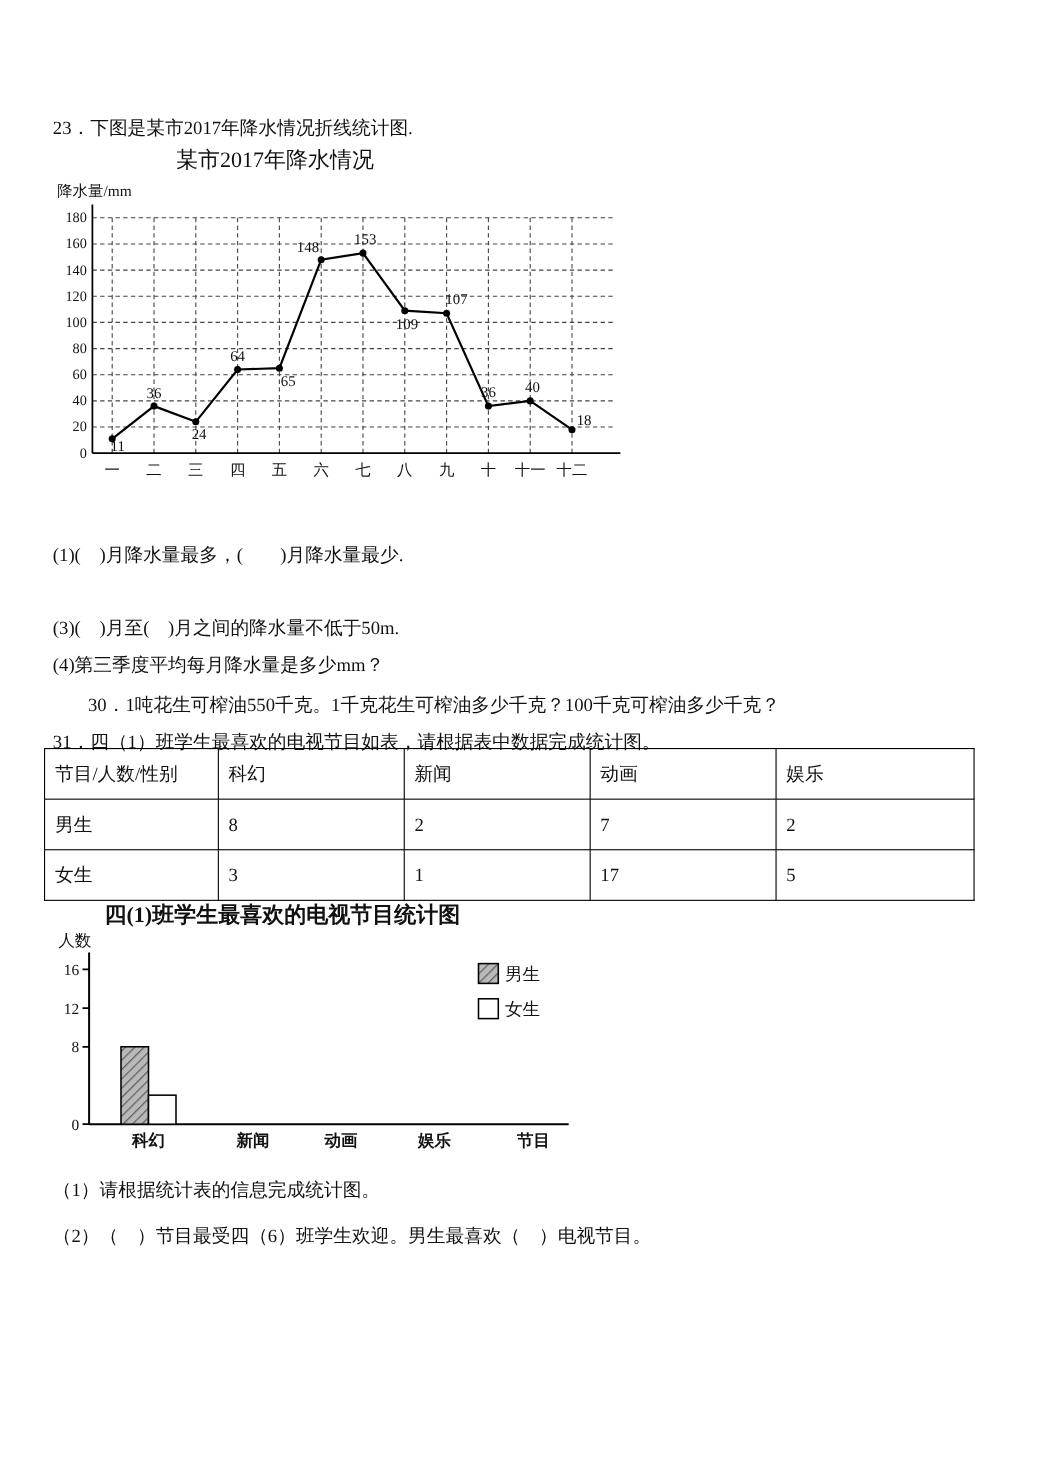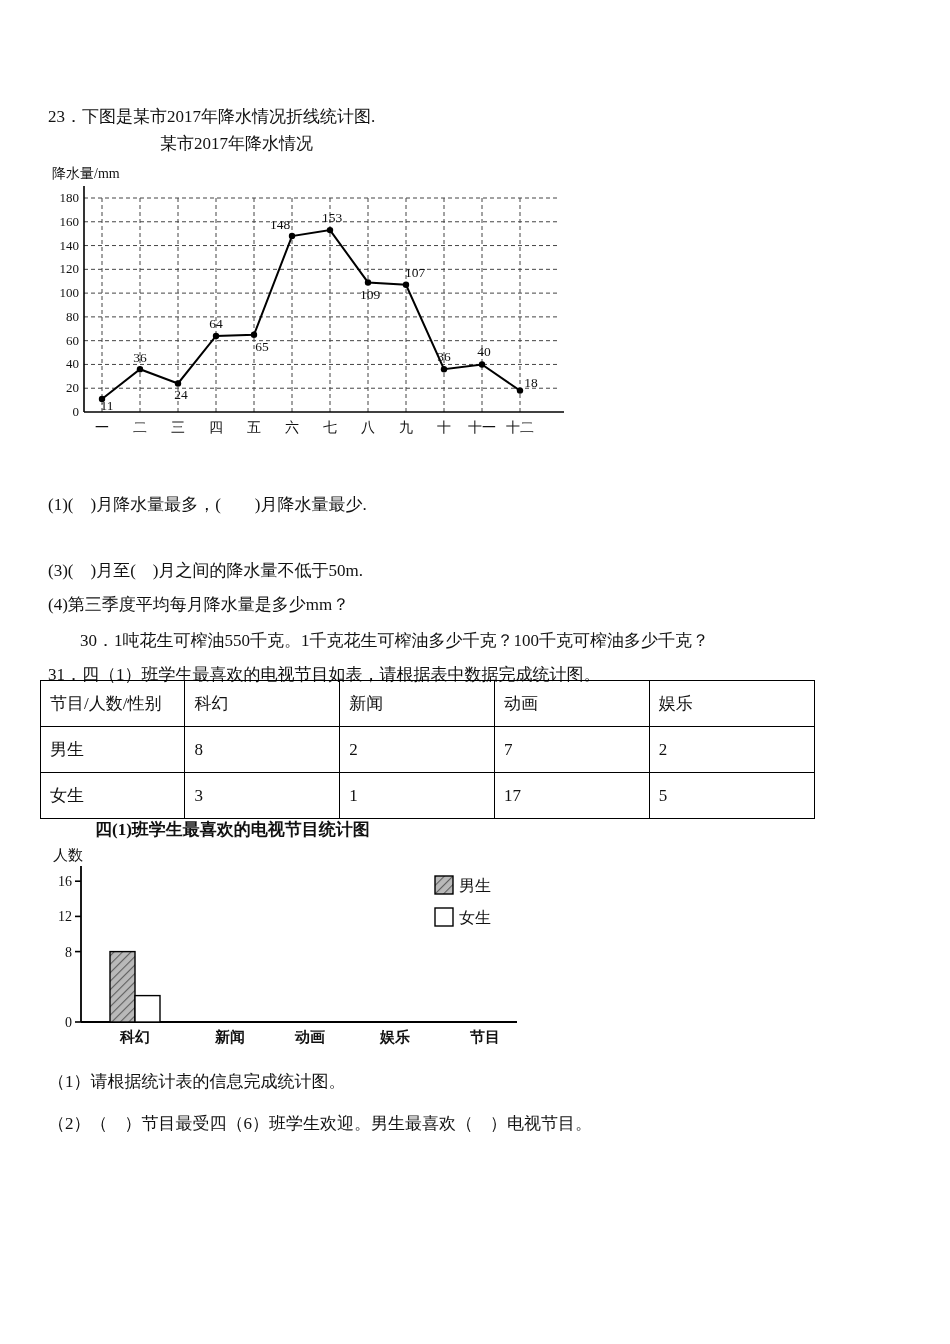--- a/index.html
+++ b/index.html
@@ -6,26 +6,26 @@
   .page{
     position:relative;
     width:950px;height:1344px;
     background:#fff;
     color:#111;
     font-family:"Liberation Serif", serif;
     font-size:17px;
     overflow:hidden;
   }
   .tline{position:absolute;left:48px;width:880px;line-height:24px;white-space:normal;}
-  .chart-title{position:absolute;font-size:17px;}
+  .chart-title{position:absolute;font-size:20px;}
   .bold{font-weight:bold;}
   table.qtable{
     position:absolute;left:40px;top:680px;
     border-collapse:collapse;
-    width:775px;
+    width:846px;
     font-size:17px;
   }
   table.qtable td{
     border:1.2px solid #000;
     height:45px;
     padding:0 0 0 9px;
     vertical-align:middle;
   }
   .c0{width:130px;} .c1{width:140px;} .c2{width:140px;} .c3{width:140px;} .c4{width:150px;}
   svg text{font-family:"Liberation Serif", serif; fill:#111;}

